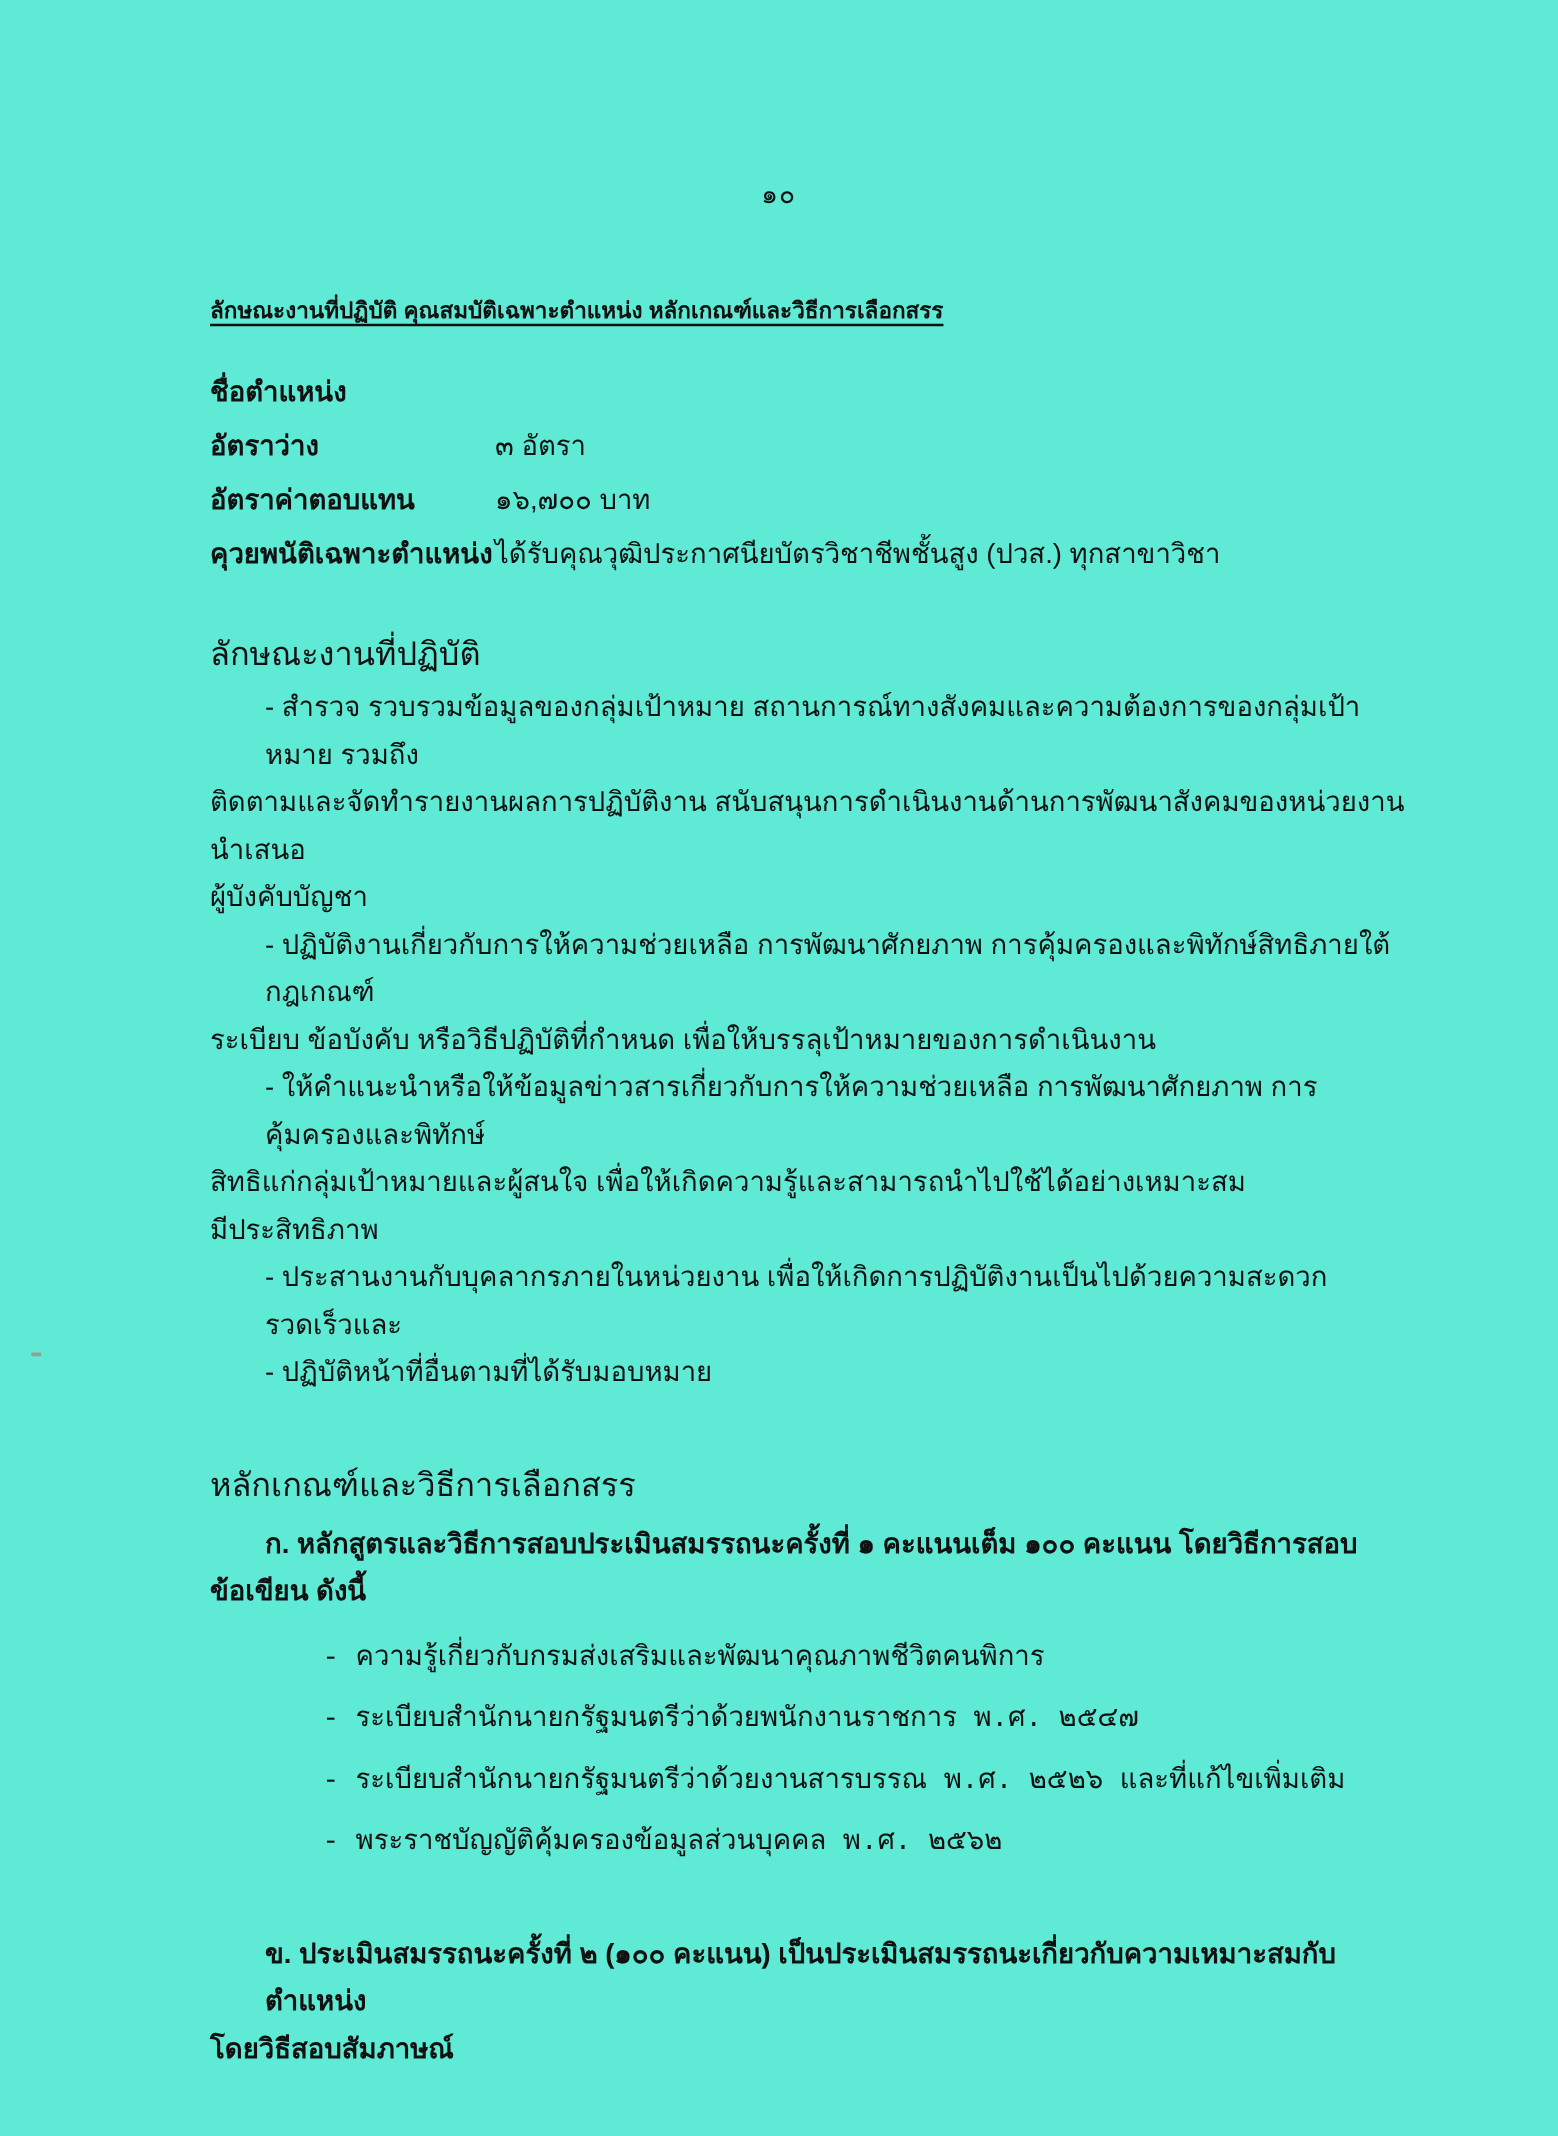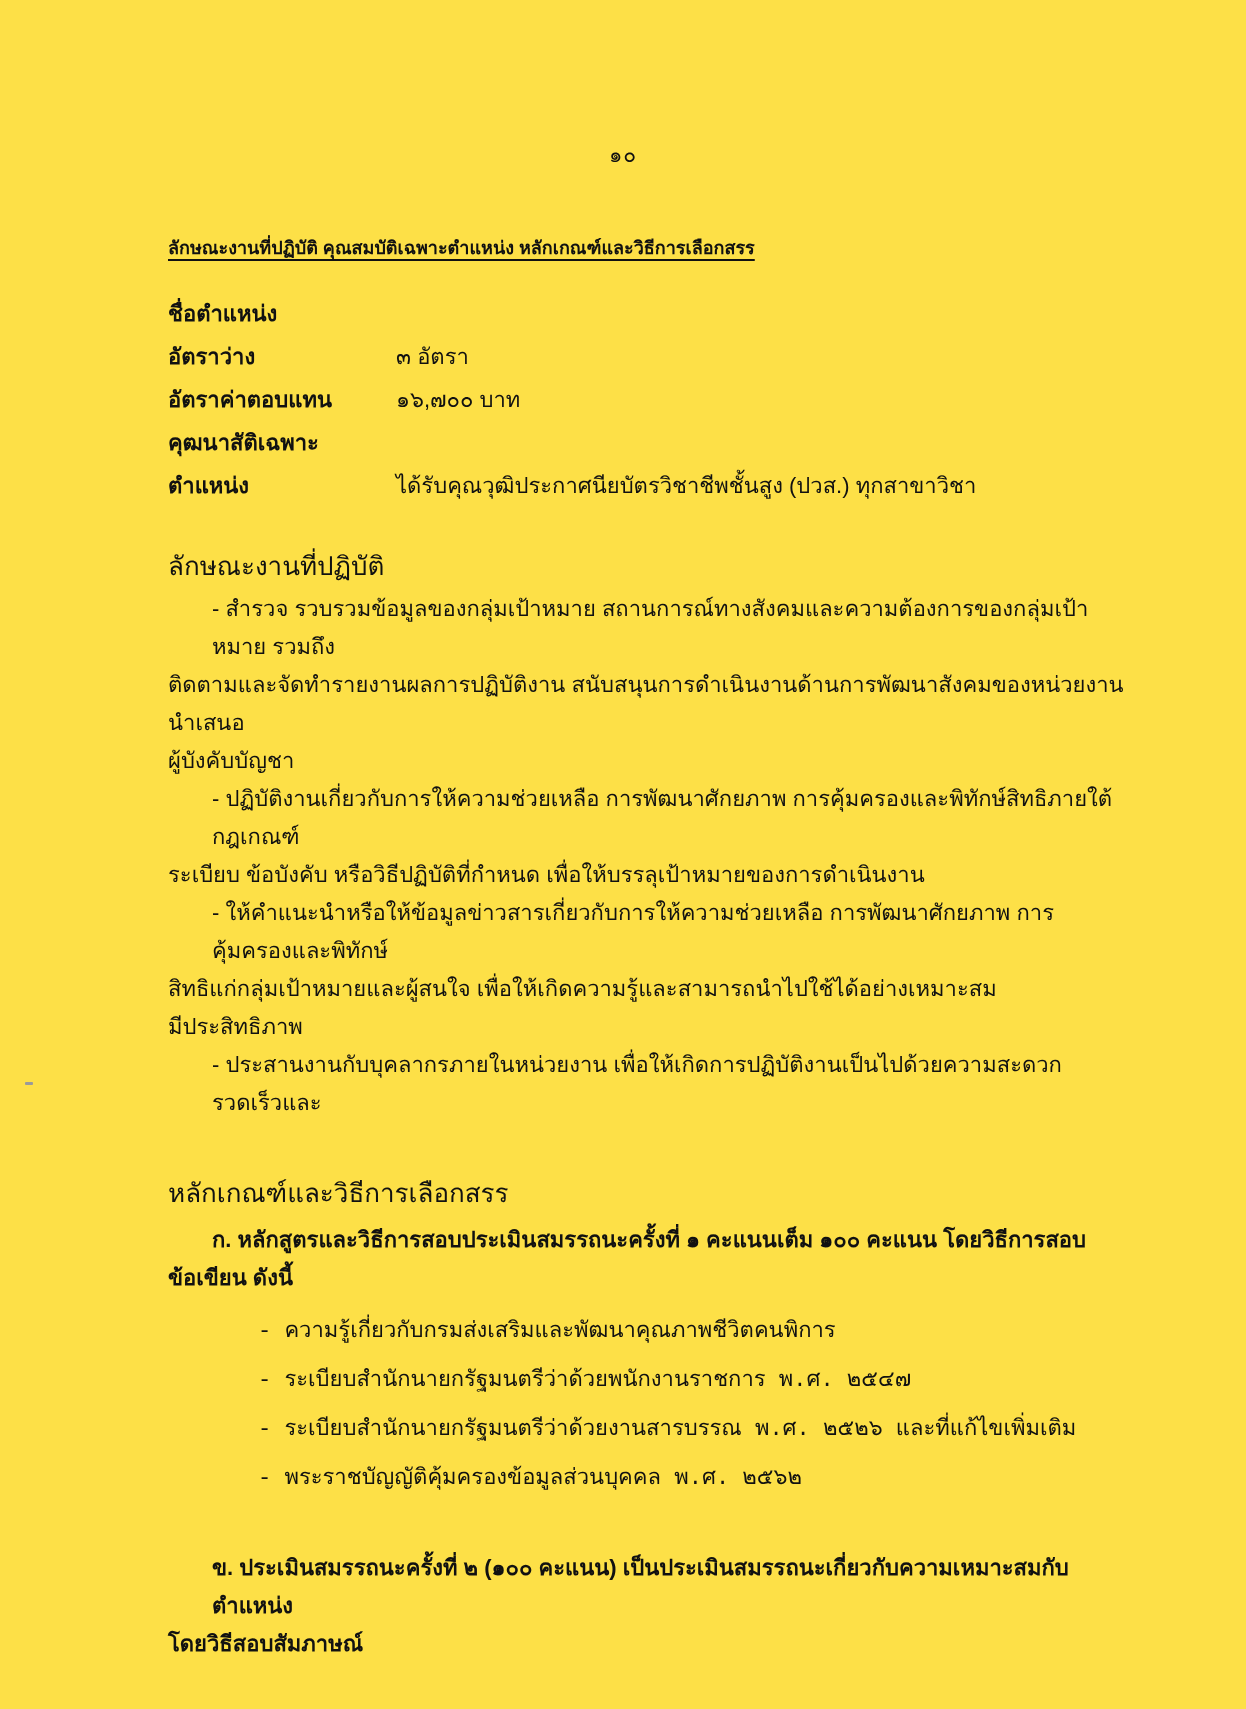--- a/index.html
+++ b/index.html
@@ -5,21 +5,21 @@
   html, body {
     margin: 0;
     padding: 0;
     background: #e8e8e8;
   }
   .page {
     position: relative;
     width: 1246px;
     height: 1709px;
     margin: 0 auto;
-    background: #fde047;
+    background: #5eead4;
     color: #111111;
     font-family: "Liberation Sans", "DejaVu Sans", sans-serif;
     overflow: hidden;
     box-sizing: border-box;
   }
   .content {
     padding: 0 120px 0 168px;
     box-sizing: border-box;
   }
   .page-number {
@@ -95,21 +95,21 @@
       </div>
       <div class="spec-row">
         <div class="spec-label">อัตราว่าง</div>
         <div class="spec-value">๓  อัตรา</div>
       </div>
       <div class="spec-row">
         <div class="spec-label">อัตราค่าตอบแทน</div>
         <div class="spec-value">๑๖,๗๐๐ บาท</div>
       </div>
       <div class="spec-row">
-        <div class="spec-label">คุฒนาสัติเฉพาะตำแหน่ง</div>
+        <div class="spec-label">คุวยพนัติเฉพาะตำแหน่ง</div>
         <div class="spec-value">ได้รับคุณวุฒิประกาศนียบัตรวิชาชีพชั้นสูง (ปวส.) ทุกสาขาวิชา</div>
       </div>
     </div>
 
     <div class="section-heading heading-job">ลักษณะงานที่ปฏิบัติ</div>
 
     <div class="para">
       <div class="line indent1 first-para-line">- สำรวจ รวบรวมข้อมูลของกลุ่มเป้าหมาย สถานการณ์ทางสังคมและความต้องการของกลุ่มเป้าหมาย รวมถึง</div>
       <div class="line">ติดตามและจัดทำรายงานผลการปฏิบัติงาน สนับสนุนการดำเนินงานด้านการพัฒนาสังคมของหน่วยงานนำเสนอ</div>
       <div class="line">ผู้บังคับบัญชา</div>
@@ -118,20 +118,23 @@
       <div class="line indent1">- ปฏิบัติงานเกี่ยวกับการให้ความช่วยเหลือ การพัฒนาศักยภาพ การคุ้มครองและพิทักษ์สิทธิภายใต้กฎเกณฑ์</div>
       <div class="line">ระเบียบ ข้อบังคับ หรือวิธีปฏิบัติที่กำหนด เพื่อให้บรรลุเป้าหมายของการดำเนินงาน</div>
     </div>
     <div class="para">
       <div class="line indent1">- ให้คำแนะนำหรือให้ข้อมูลข่าวสารเกี่ยวกับการให้ความช่วยเหลือ การพัฒนาศักยภาพ การคุ้มครองและพิทักษ์</div>
       <div class="line">สิทธิแก่กลุ่มเป้าหมายและผู้สนใจ เพื่อให้เกิดความรู้และสามารถนำไปใช้ได้อย่างเหมาะสม</div>
     </div>
     <div class="para">
       <div class="line">มีประสิทธิภาพ</div>
       <div class="line indent1">- ประสานงานกับบุคลากรภายในหน่วยงาน เพื่อให้เกิดการปฏิบัติงานเป็นไปด้วยความสะดวก รวดเร็วและ</div>
+    </div>
+    <div class="para">
+      <div class="line indent1">- ปฏิบัติหน้าที่อื่นตามที่ได้รับมอบหมาย</div>
     </div>
 
     <div class="section-heading heading-criteria">หลักเกณฑ์และวิธีการเลือกสรร</div>
 
     <div class="exam-part">
       <div class="line indent1 bold">ก. หลักสูตรและวิธีการสอบประเมินสมรรถนะครั้งที่ ๑ คะแนนเต็ม ๑๐๐ คะแนน โดยวิธีการสอบ</div>
       <div class="line bold">ข้อเขียน ดังนี้</div>
       <div class="subject-list">
         <div class="line indent2 subject-item">- ความรู้เกี่ยวกับกรมส่งเสริมและพัฒนาคุณภาพชีวิตคนพิการ</div>
         <div class="line indent2 subject-item">- ระเบียบสำนักนายกรัฐมนตรีว่าด้วยพนักงานราชการ พ.ศ. ๒๕๔๗</div>

